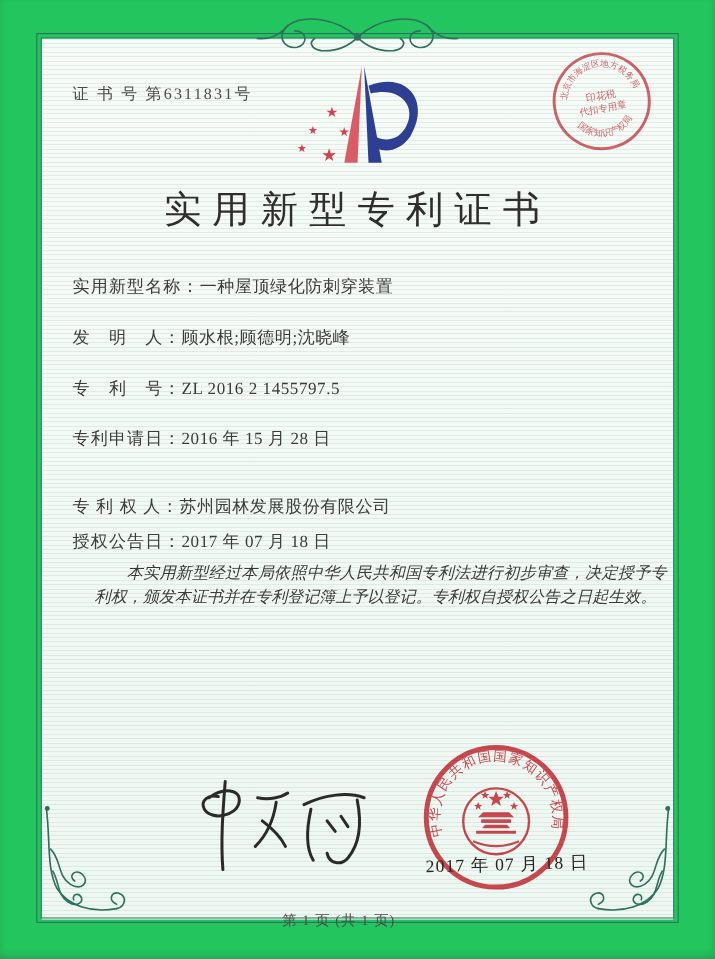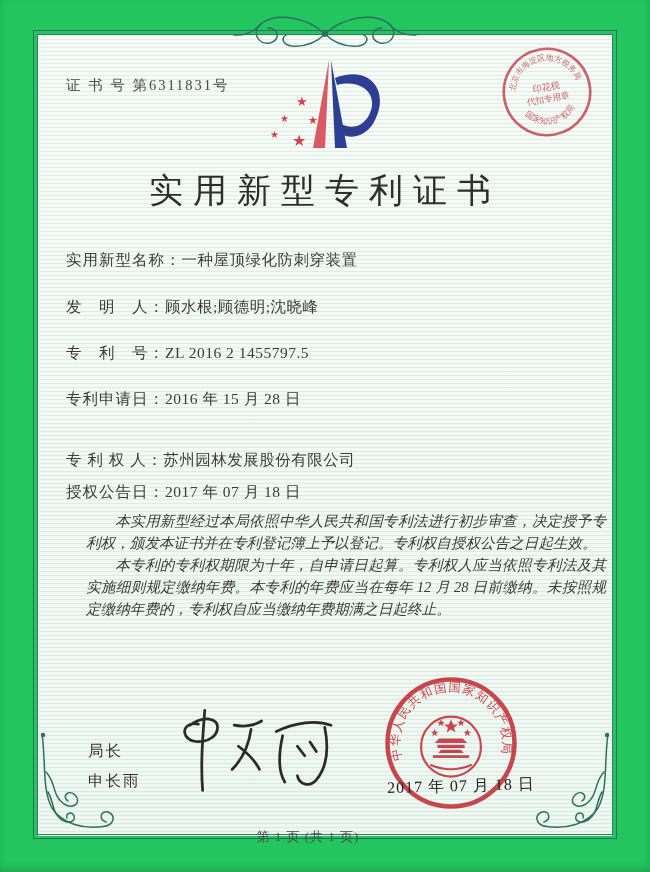--- a/index.html
+++ b/index.html
@@ -118,27 +118,22 @@
     <div class="field-row" style="top:0px"><span class="lbl">实用新型名称：</span><span>一种屋顶绿化防刺穿装置</span></div>
     <div class="field-row" style="top:47px"><span class="lbl">发　明　人：</span><span>顾水根;顾德明;沈晓峰</span></div>
     <div class="field-row" style="top:93px"><span class="lbl">专　利　号：</span><span>ZL 2016 2 1455797.5</span></div>
     <div class="field-row" style="top:139px"><span class="lbl">专利申请日：</span><span>2016 年 15 月 28 日</span></div>
     <div class="field-row" style="top:200px"><span class="lbl">专 利 权 人：</span><span>苏州园林发展股份有限公司</span></div>
     <div class="field-row" style="top:232px"><span class="lbl">授权公告日：</span><span>2017 年 07 月 18 日</span></div>
   </div>
 
   <div class="body-text">
     <p>本实用新型经过本局依照中华人民共和国专利法进行初步审查，决定授予专利权，颁发本证书并在专利登记簿上予以登记。专利权自授权公告之日起生效。</p>
-    <p>本专利的专利权期限为十年，自申请日起算。专利权人应当依照专利法及其实施细则规定缴纳年费。本专利的年费应当在每年 12 月 28 日前缴纳。未按照规定缴纳年费的，专利权自应当缴纳年费期满之日起终止。</p>
   </div>
 
-  <div class="commissioner">
-    <div>局长</div>
-    <div>申长雨</div>
-  </div>
 
   <svg class="signature" width="200" height="90" viewBox="0 0 190 85">
     <g stroke="#2a2a28" stroke-width="2.6" fill="none" stroke-linecap="round" stroke-linejoin="round">
       <path d="M38,18 C50,9 66,10 64,22 C62,34 40,38 34,28 C30,20 38,15 46,17"></path>
       <path d="M52,4 C50,30 48,55 50,80"></path>
       <path d="M96,22 C94,36 88,50 78,60"></path>
       <path d="M84,38 C92,44 100,52 104,60"></path>
       <path d="M80,18 C90,20 100,18 106,14"></path>
       <path d="M120,24 C138,15 158,13 172,18"></path>
       <path d="M126,28 C122,46 122,62 128,72"></path>

